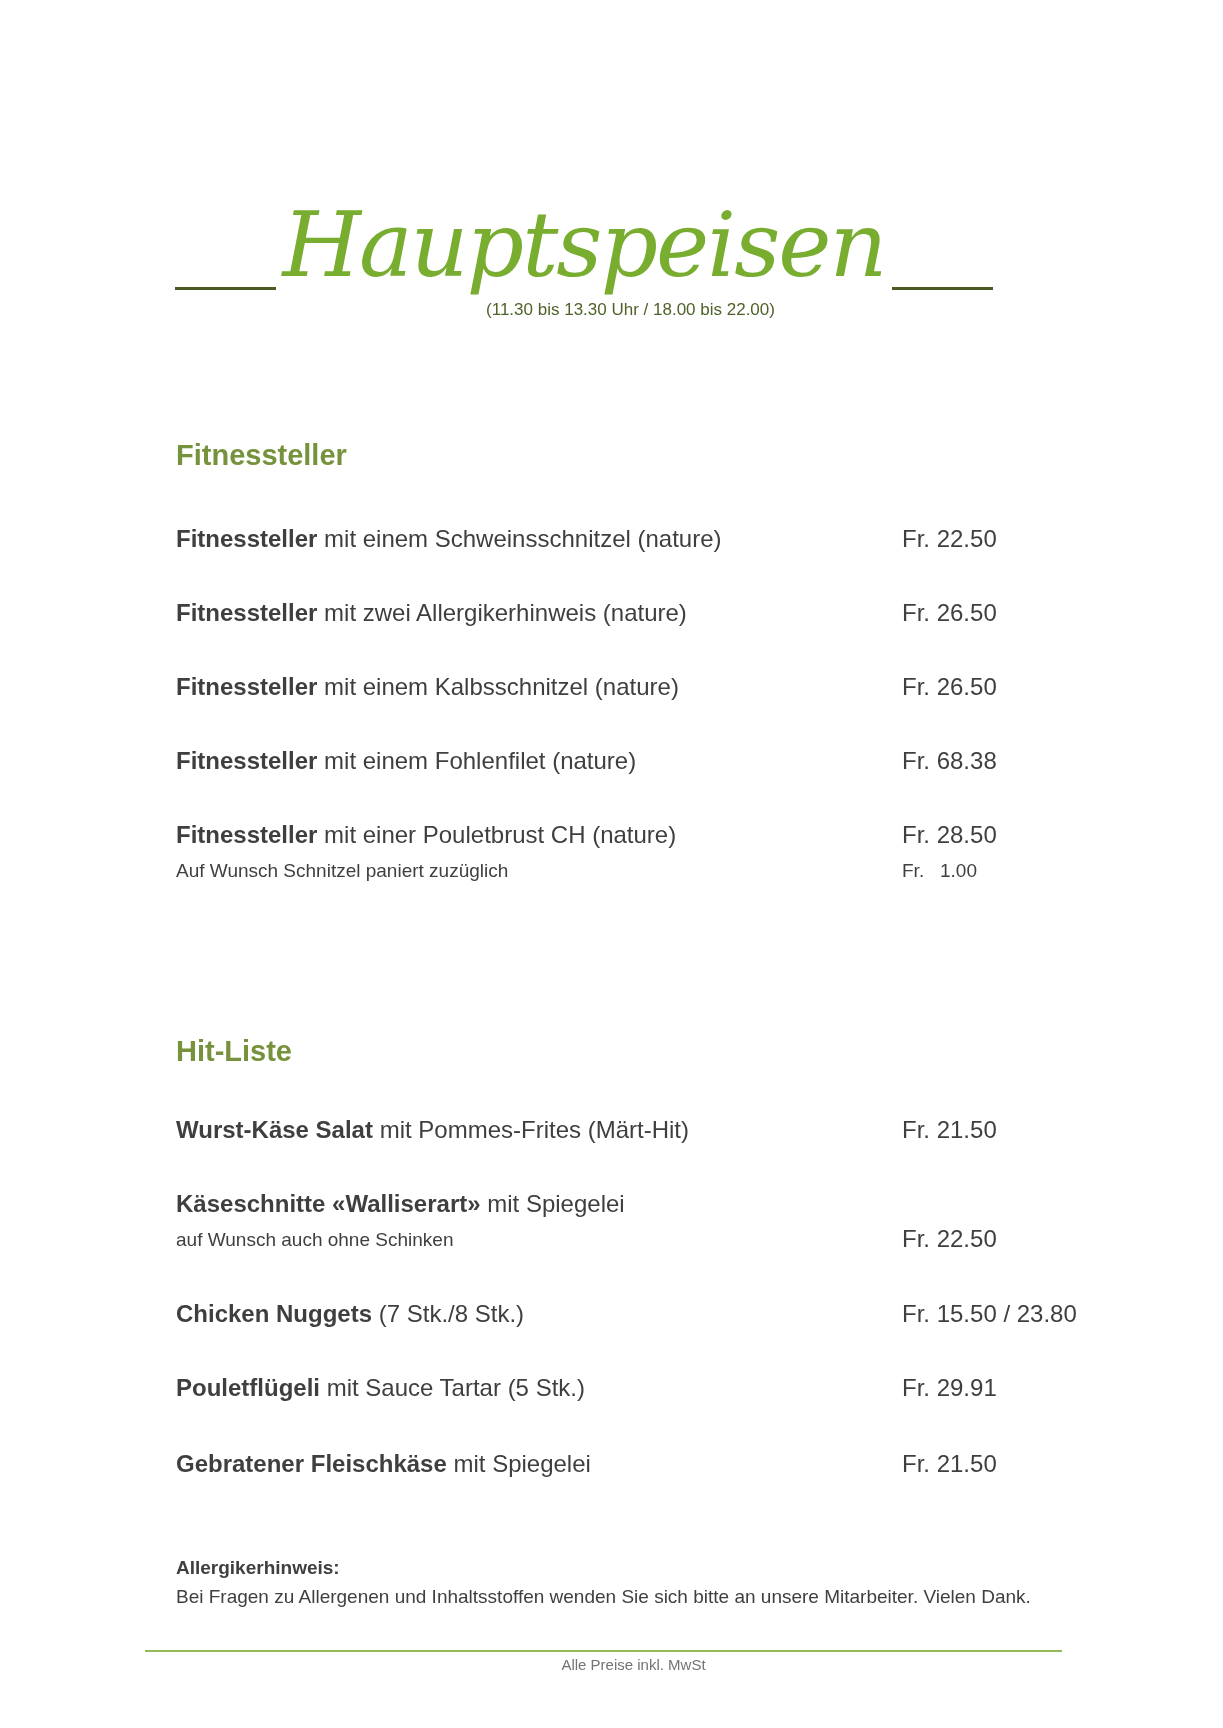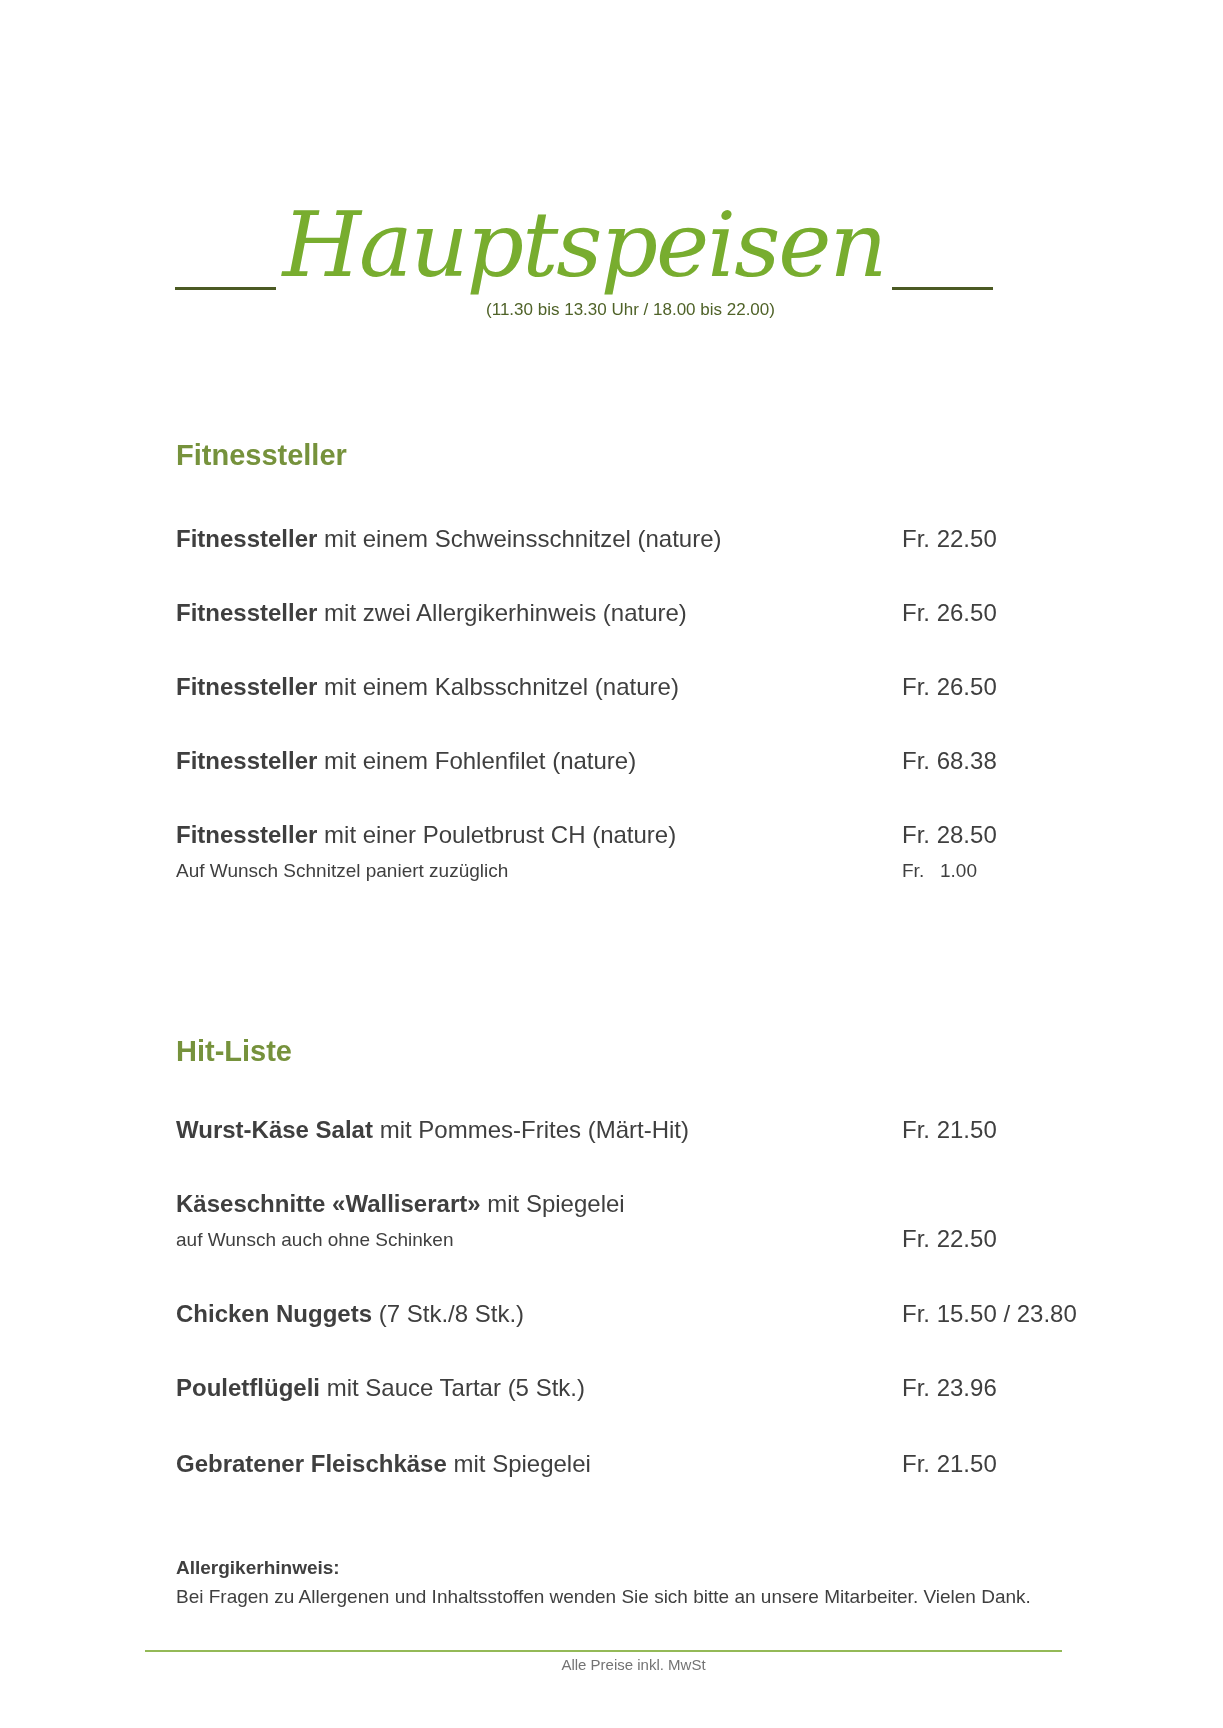--- a/index.html
+++ b/index.html
@@ -199,21 +199,21 @@
     <span class="price-full">Fr. 22.50</span>
   </div>
 
   <div class="item" style="top:1299px">
     <span class="name">Chicken Nuggets</span><span> (7 Stk./8 Stk.)</span>
     <span class="price">Fr. 15.50 / 23.80</span>
   </div>
 
   <div class="item" style="top:1373px">
     <span class="name">Pouletflügeli</span><span> mit Sauce Tartar (5 Stk.)</span>
-    <span class="price">Fr. 23.96</span>
+    <span class="price">Fr. 29.91</span>
   </div>
 
   <div class="item" style="top:1449px">
     <span class="name">Gebratener Fleischkäse</span><span> mit Spiegelei</span>
     <span class="price">Fr. 21.50</span>
   </div>
 
   <div class="allergy-heading" style="top:1556px">Allergikerhinweis:</div>
   <div class="allergy-text" style="top:1585px">Bei Fragen zu Allergenen und Inhaltsstoffen wenden Sie sich bitte an unsere Mitarbeiter. Vielen Dank.</div>
 

